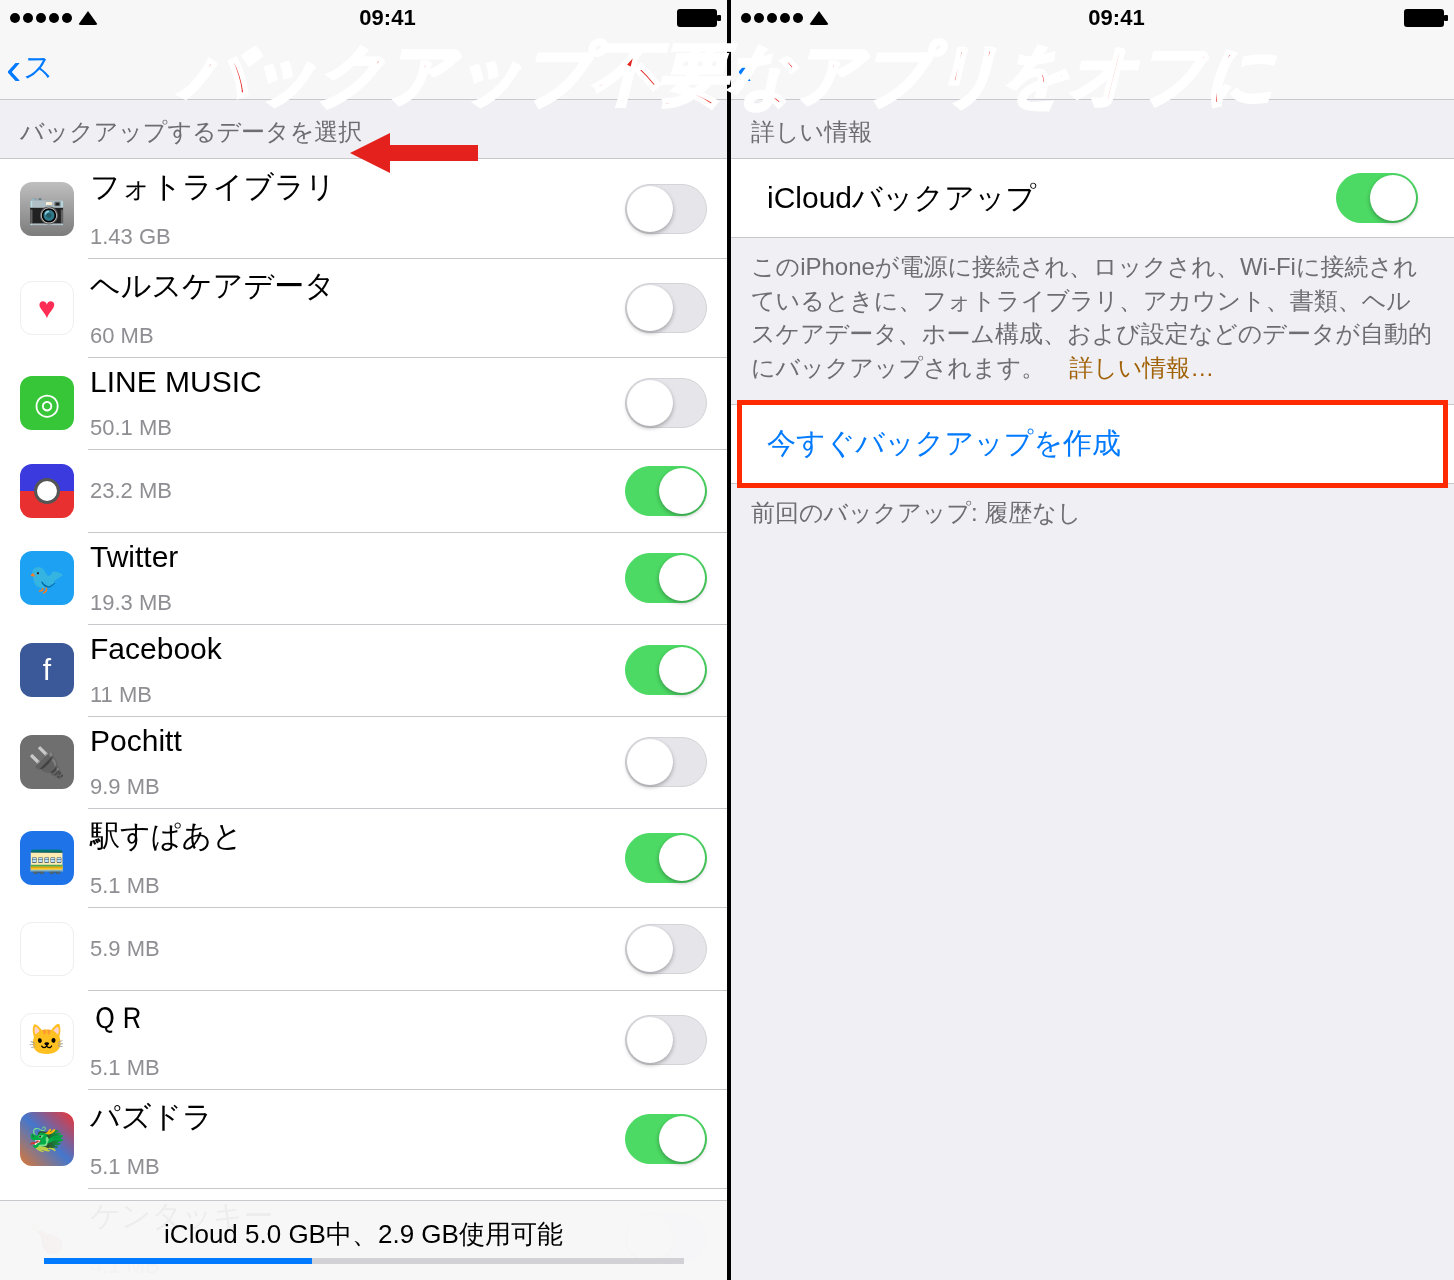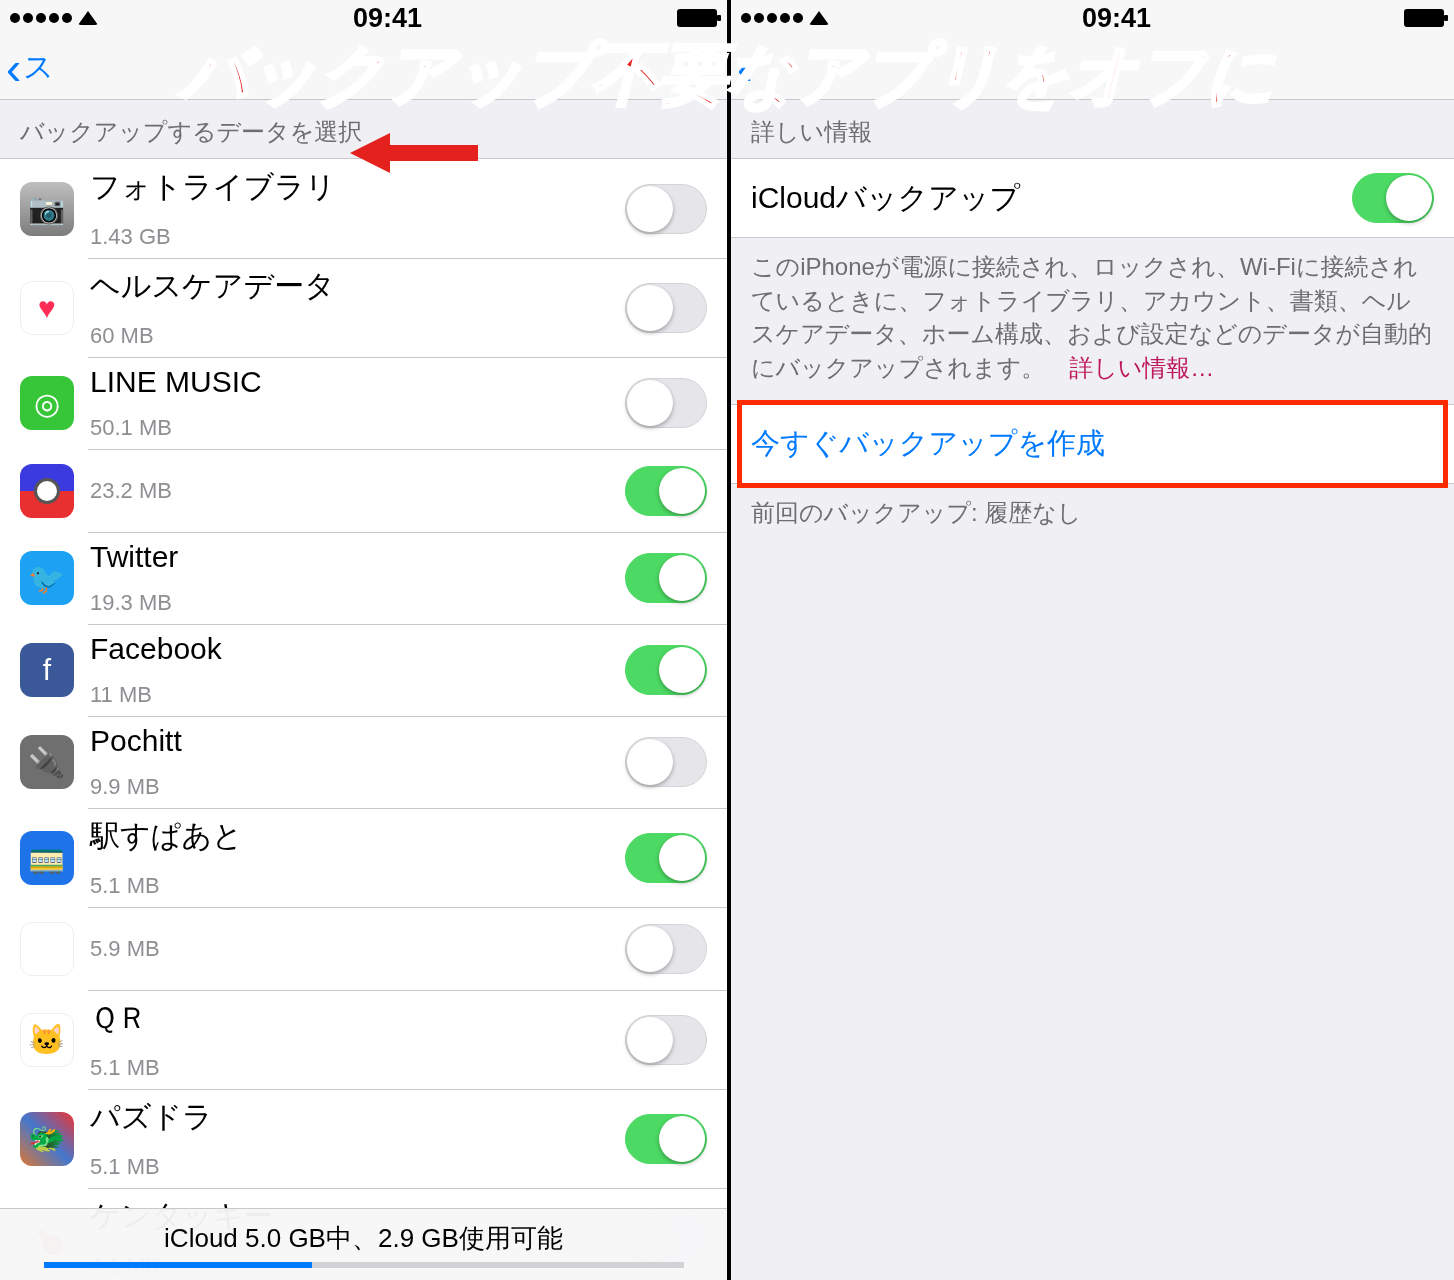--- a/index.html
+++ b/index.html
@@ -2,59 +2,59 @@
 <html><head>
   <meta charset="utf-8">
   <style>
     * { margin: 0; padding: 0; box-sizing: border-box; }
     html, body { width: 1454px; height: 1280px; font-family: -apple-system, "Helvetica Neue", Arial, sans-serif; background:#000; }
     .screens { display:flex; width:1454px; height:1280px; }
     .screen { width:727px; height:1280px; background:#efeff4; position:relative; overflow:hidden; display:flex; flex-direction:column; }
     .screen + .screen { border-left:4px solid #000; box-sizing:content-box; width:723px; }
 
     
-    .statusbar { height:36px; background:#f7f7f8; display:flex; align-items:center; justify-content:space-between; padding:4px 10px; font-size:27px; font-weight:600; color:#000; }
+    .statusbar { height:36px; background:#f7f7f8; display:flex; align-items:center; justify-content:space-between; padding:4px 10px; font-size:22px; font-weight:600; color:#000; }
     .sb-left { display:flex; align-items:center; gap:6px; }
     .dots { display:flex; gap:3px; }
     .dots span { width:10px; height:10px; border-radius:50%; background:#000; }
     .wifi-icon { display:inline-block; width:0; height:0; border-left:10px solid transparent; border-right:10px solid transparent; border-bottom:14px solid #000; border-radius:3px; }
     .battery { width:40px; height:18px; border:2px solid #000; border-radius:3px; position:relative; }
     .battery::after { content:""; position:absolute; right:-6px; top:4px; width:4px; height:6px; background:#000; border-radius:1px; }
     .battery-fill { background:#000; width:100%; height:100%; }
 
     
     .navbar { height:64px; background:#f7f7f8; border-bottom:1px solid #c8c7cc; display:flex; align-items:center; position:relative; }
     .back { position:absolute; left:6px; display:flex; align-items:center; color:#007aff; font-size:30px; }
     .chev { font-size:46px; line-height:1; font-weight:300; margin-right:2px; }
 
     
     .section-header { padding:16px 20px 10px; font-size:24px; color:#6d6d72; }
     .section-footer { padding:12px 20px 20px; font-size:24px; color:#6d6d72; line-height:1.4; }
-    .section-footer a { color:#be185d; text-decoration:none; }
+    .section-footer a { color:#a16207; text-decoration:none; }
 
     
     .cell-group { background:#fff; }
     .cell { display:flex; align-items:center; min-height:83px; padding:8px 20px 8px 20px; position:relative; }
     .cell + .cell::before { content:""; position:absolute; left:88px; right:0; top:0; height:1px; background:#c8c7cc; }
     .cell-group { border-top:1px solid #c8c7cc; border-bottom:1px solid #c8c7cc; }
     .app-icon { width:54px; height:54px; border-radius:12px; flex:0 0 54px; margin-right:16px; display:flex; align-items:center; justify-content:center; font-size:30px; color:#fff; }
     .cell-text { flex:1; display:flex; flex-direction:column; justify-content:center; gap:16px; }
     .cell-title { font-size:30px; color:#000; }
     .cell-sub { font-size:22px; color:#8e8e93; }
     .switch { width:82px; height:50px; border-radius:25px; background:#e5e5ea; border:1px solid #d4d4d8; position:relative; transition:.15s; flex:0 0 82px; }
     .switch.on { background:#4cd964; border-color:#4cd964; }
     .knob { position:absolute; width:46px; height:46px; background:#fff; border-radius:50%; top:1px; left:1px; box-shadow:0 2px 4px rgba(0,0,0,.3); transition:.15s; }
     .switch.on .knob { left:33px; }
 
-    .big-cell { background:#fff; border-top:1px solid #c8c7cc; border-bottom:1px solid #c8c7cc; min-height:80px; display:flex; align-items:center; padding:0 20px; }
+    .big-cell { background:#fff; border-top:1px solid #c8c7cc; border-bottom:1px solid #c8c7cc; min-height:80px; display:flex; align-items:center; padding:0 36px; }
     .big-cell .cell-title { font-size:30px; }
     .link-cell .cell-title { color:#007aff; font-size:29px; }
 
     
-    .storage-bar { position:absolute; left:0; right:0; bottom:0; height:72px; background:rgba(247,247,248,.96); border-top:1px solid #c8c7cc; display:flex; flex-direction:column; align-items:center; justify-content:center; gap:6px; }
+    .storage-bar { position:absolute; left:0; right:0; bottom:0; height:80px; background:rgba(247,247,248,.96); border-top:1px solid #c8c7cc; display:flex; flex-direction:column; align-items:center; justify-content:center; gap:6px; }
     .storage-text { font-size:26px; color:#000; }
     .meter { width:640px; height:6px; background:#d1d1d6; position:relative; }
     .meter-fill { position:absolute; left:0; top:0; height:100%; background:#007aff; }
 
     
     .overlay-title { position:absolute; top:30px; left:0; right:0; text-align:center; font-size:68px; font-weight:900; font-style:italic; color:#e4211c; -webkit-text-stroke:3px #fff; letter-spacing:-1px; z-index:50; white-space:nowrap; pointer-events:none; }
     .arrow-annot { position:absolute; top:128px; left:350px; z-index:40; pointer-events:none; }
 
     .highlight-box { position:absolute; border:5px solid #ff2a00; z-index:40; pointer-events:none; }
 

